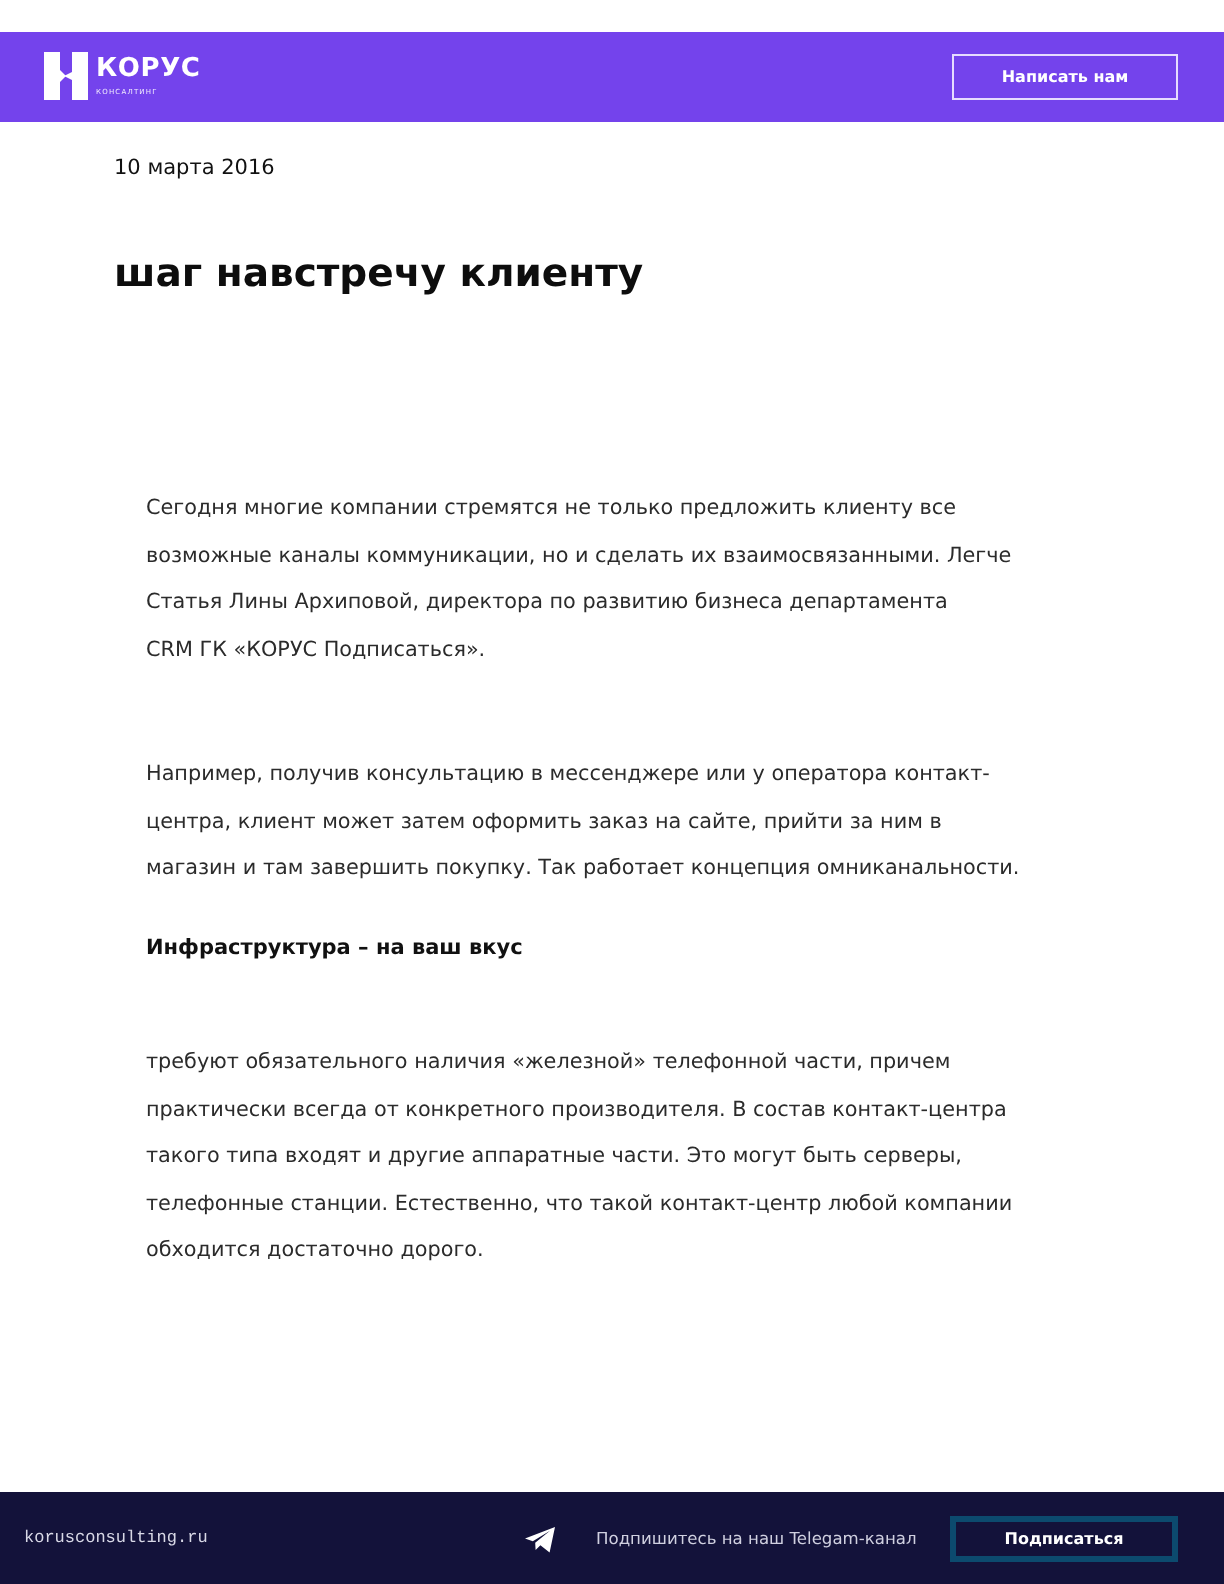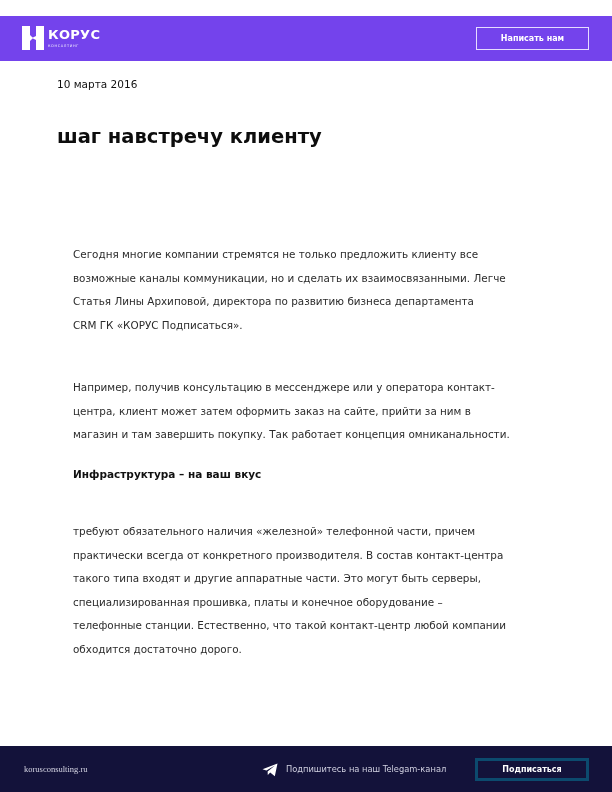--- a/index.html
+++ b/index.html
@@ -128,38 +128,38 @@
     .footer {
       position: absolute;
       left: 0;
       top: 746px;
       width: 612px;
       height: 46px;
       background: #13123a;
     }
     .footer-site {
       position: absolute;
-      left: 24px;
+      left: 12px;
       top: 18px;
-      font-family: Liberation Serif, serif;
+      font-family: Liberation Mono, monospace;
       font-size: 8.5px;
       color: #d8d8e6;
       text-decoration: none;
       white-space: nowrap;
     }
     .tg-icon {
       position: absolute;
       left: 262px;
       top: 16px;
       width: 16px;
       height: 14px;
     }
     .tg-text {
       position: absolute;
-      left: 286px;
+      left: 298px;
       top: 18px;
       font-family: "DejaVu Sans", sans-serif;
       font-size: 8.3px;
       color: #d0d0e0;
       white-space: nowrap;
     }
     .btn-subscribe {
       position: absolute;
       left: 475px;
       top: 12px;
@@ -216,21 +216,20 @@
     <span class="line">центра, клиент может затем оформить заказ на сайте, прийти за ним в</span>
     <span class="line">магазин и там завершить покупку. Так работает концепция омниканальности.</span>
   </p>
 
   <h2 class="subheading">Инфраструктура – на ваш вкус</h2>
 
   <p class="para" style="top:504px">
     <span class="line">требуют обязательного наличия «железной» телефонной части, причем</span>
     <span class="line">практически всегда от конкретного производителя. В состав контакт-центра</span>
     <span class="line">такого типа входят и другие аппаратные части. Это могут быть серверы,</span>
-    <span class="line">специализированная прошивка, платы и конечное оборудование –</span>
     <span class="line">телефонные станции. Естественно, что такой контакт-центр любой компании</span>
     <span class="line">обходится достаточно дорого.</span>
   </p>
 </main>
 
 <footer class="footer">
   <a class="footer-site">korusconsulting.ru</a>
   <span class="tg-icon">
     <svg width="16" height="14" viewBox="0 0 16 14">
       <path d="M0.5 6.2 L15.5 0.5 L12.8 13.2 L8.2 9.6 L5.8 12 L5.6 8.4 L13 2.4 L4.4 7.6 Z" fill="#ffffff"></path>

